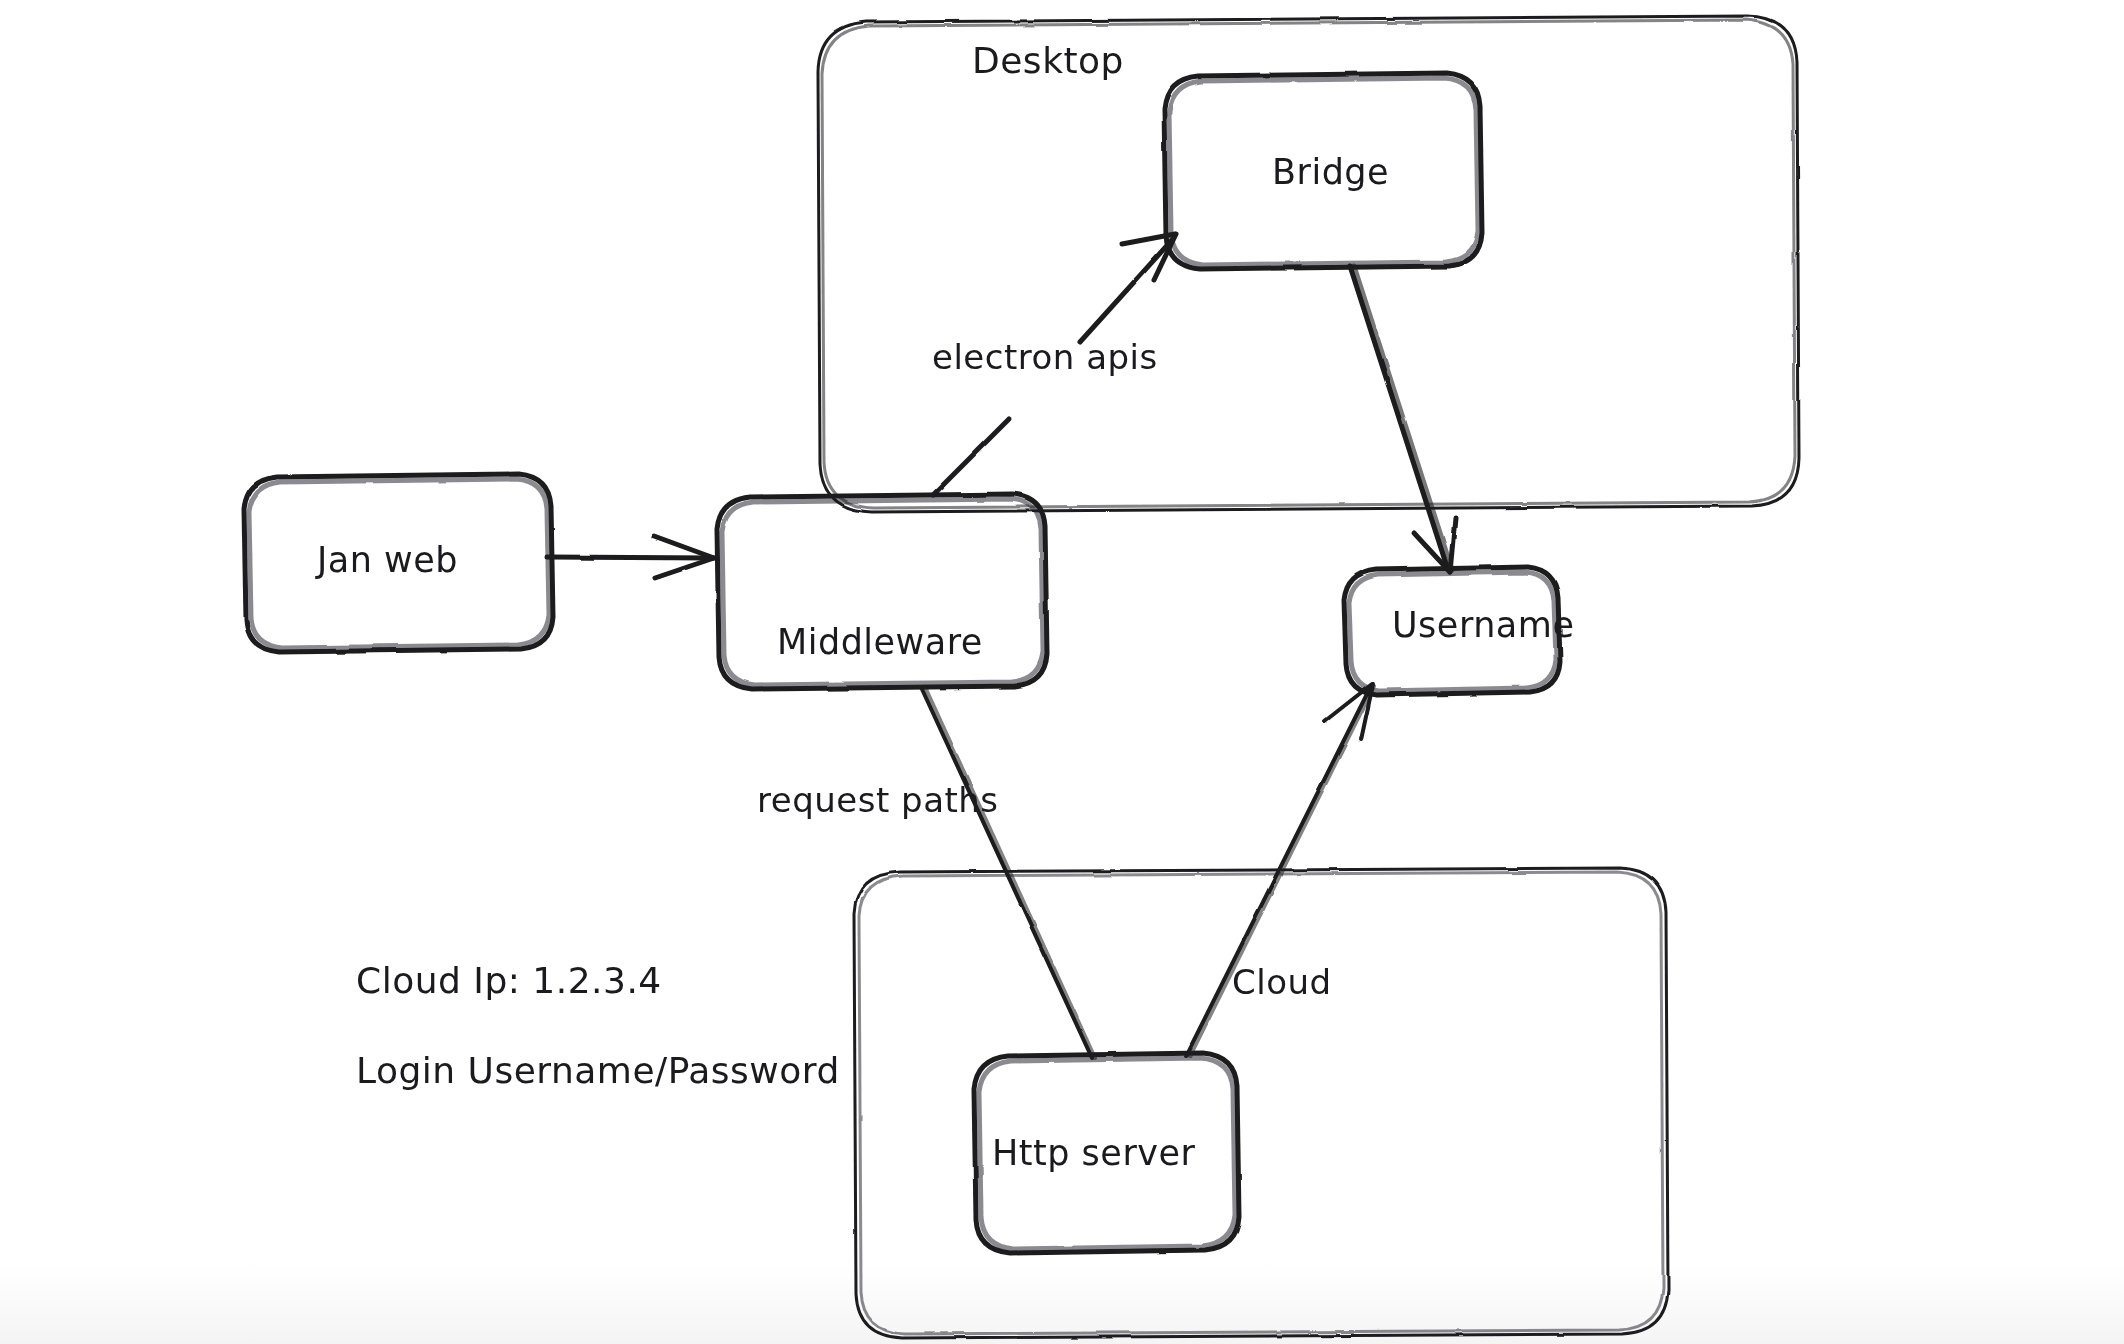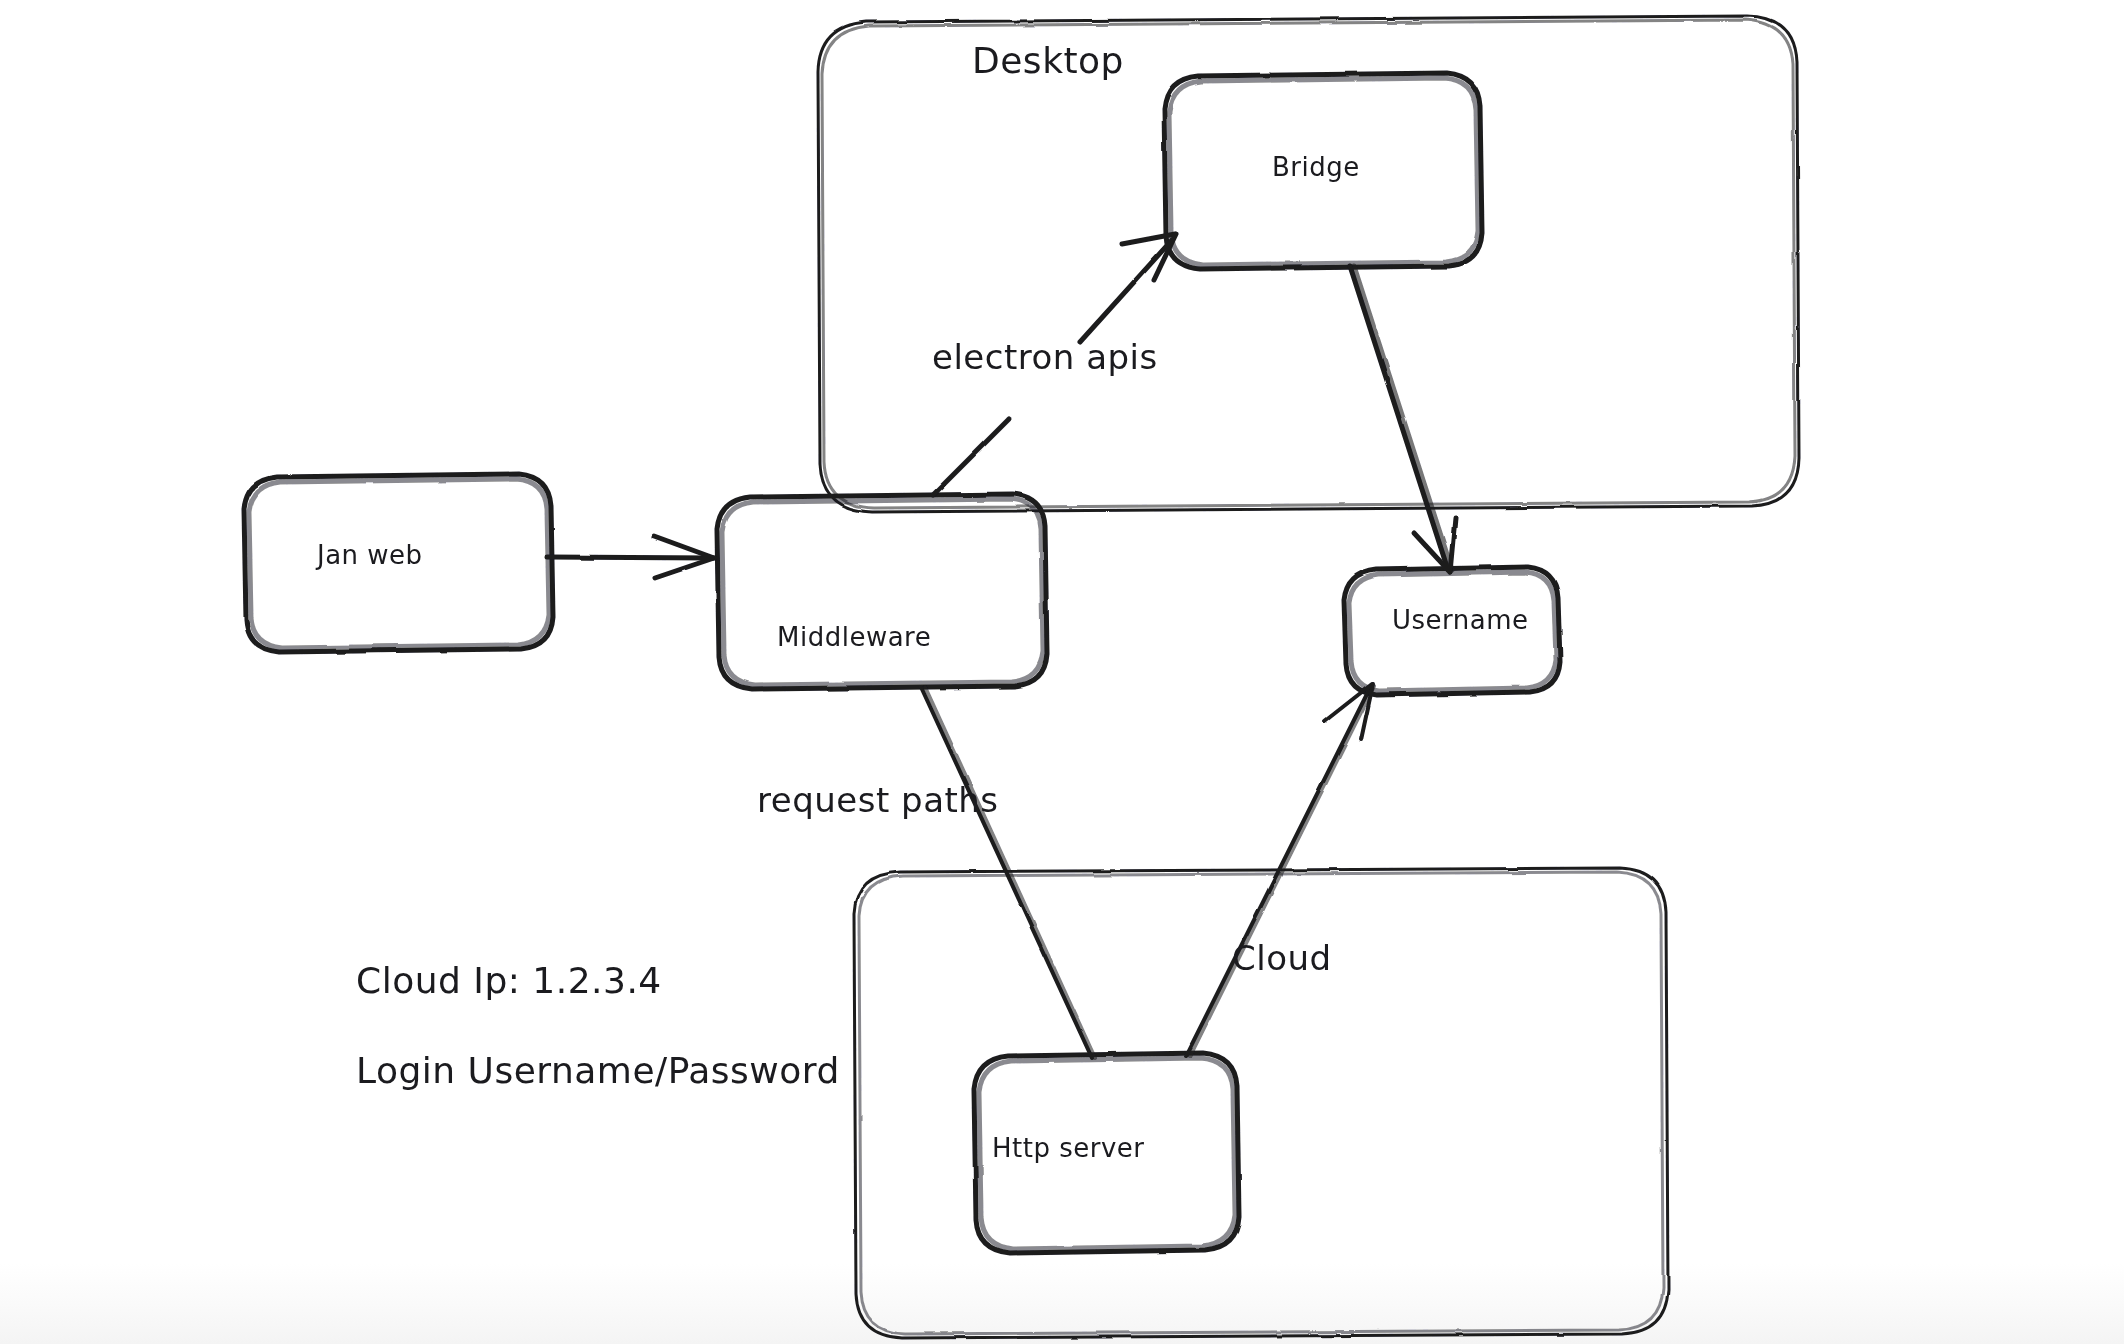--- a/index.html
+++ b/index.html
@@ -24,21 +24,21 @@
   .lbl {
     position: absolute;
     color: #1b1b1f;
     white-space: nowrap;
     font-family: "DejaVu Sans", sans-serif;
     font-weight: 400;
     letter-spacing: 0.5px;
     transform-origin: left top;
     pointer-events: none;
   }
-  .node-label { font-size: 26px; text-align: center; }
+  .node-label { font-size: 35px; text-align: center; }
   .group-label { font-size: 36px; }
   .edge-label { font-size: 34px; }
   .note-line { font-size: 36px; }
 </style>
 </head>
 <body>
 
 <div id="canvas">
 
   <svg id="sketch" viewBox="0 0 2124 1344">
@@ -134,19 +134,19 @@
   <div class="lbl node-label" style="left:1272px; top:152px;">Bridge</div>
 
   <div class="lbl node-label" style="left:1392px; top:605px;">Username</div>
 
   <div class="lbl node-label" style="left:992px; top:1133px;">Http server</div>
 
   <div class="lbl edge-label" style="left:932px; top:337px;">electron apis</div>
 
   <div class="lbl edge-label" style="left:757px; top:780px;">request paths</div>
 
-  <div class="lbl edge-label" style="left:1232px; top:938px;">Cloud</div>
+  <div class="lbl edge-label" style="left:1232px; top:962px;">Cloud</div>
 
   <div class="lbl note-line" style="left:356px; top:960px;">Cloud Ip: 1.2.3.4</div>
 
   <div class="lbl note-line" style="left:356px; top:1018px;margin-top:32px;">Login Username/Password</div>
 
 </div>
 
 </body></html>

